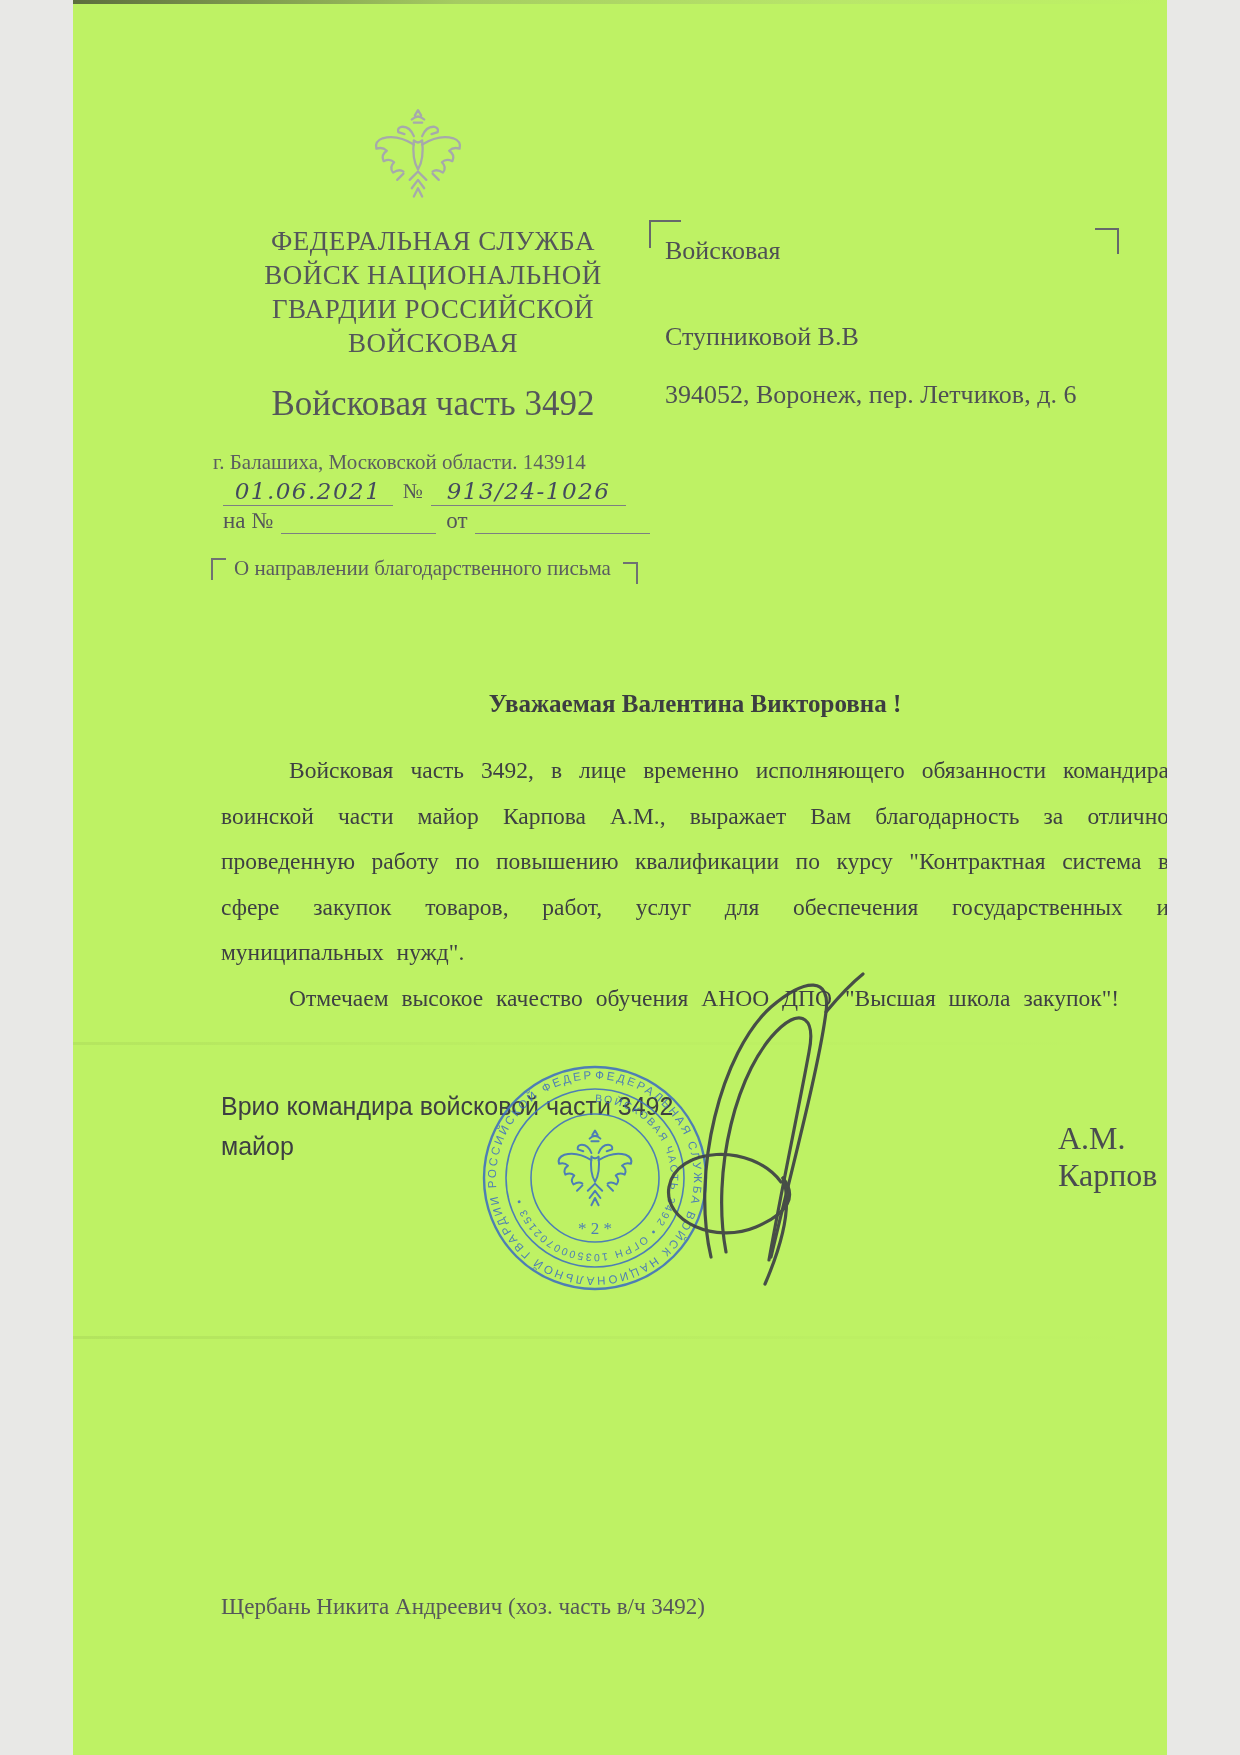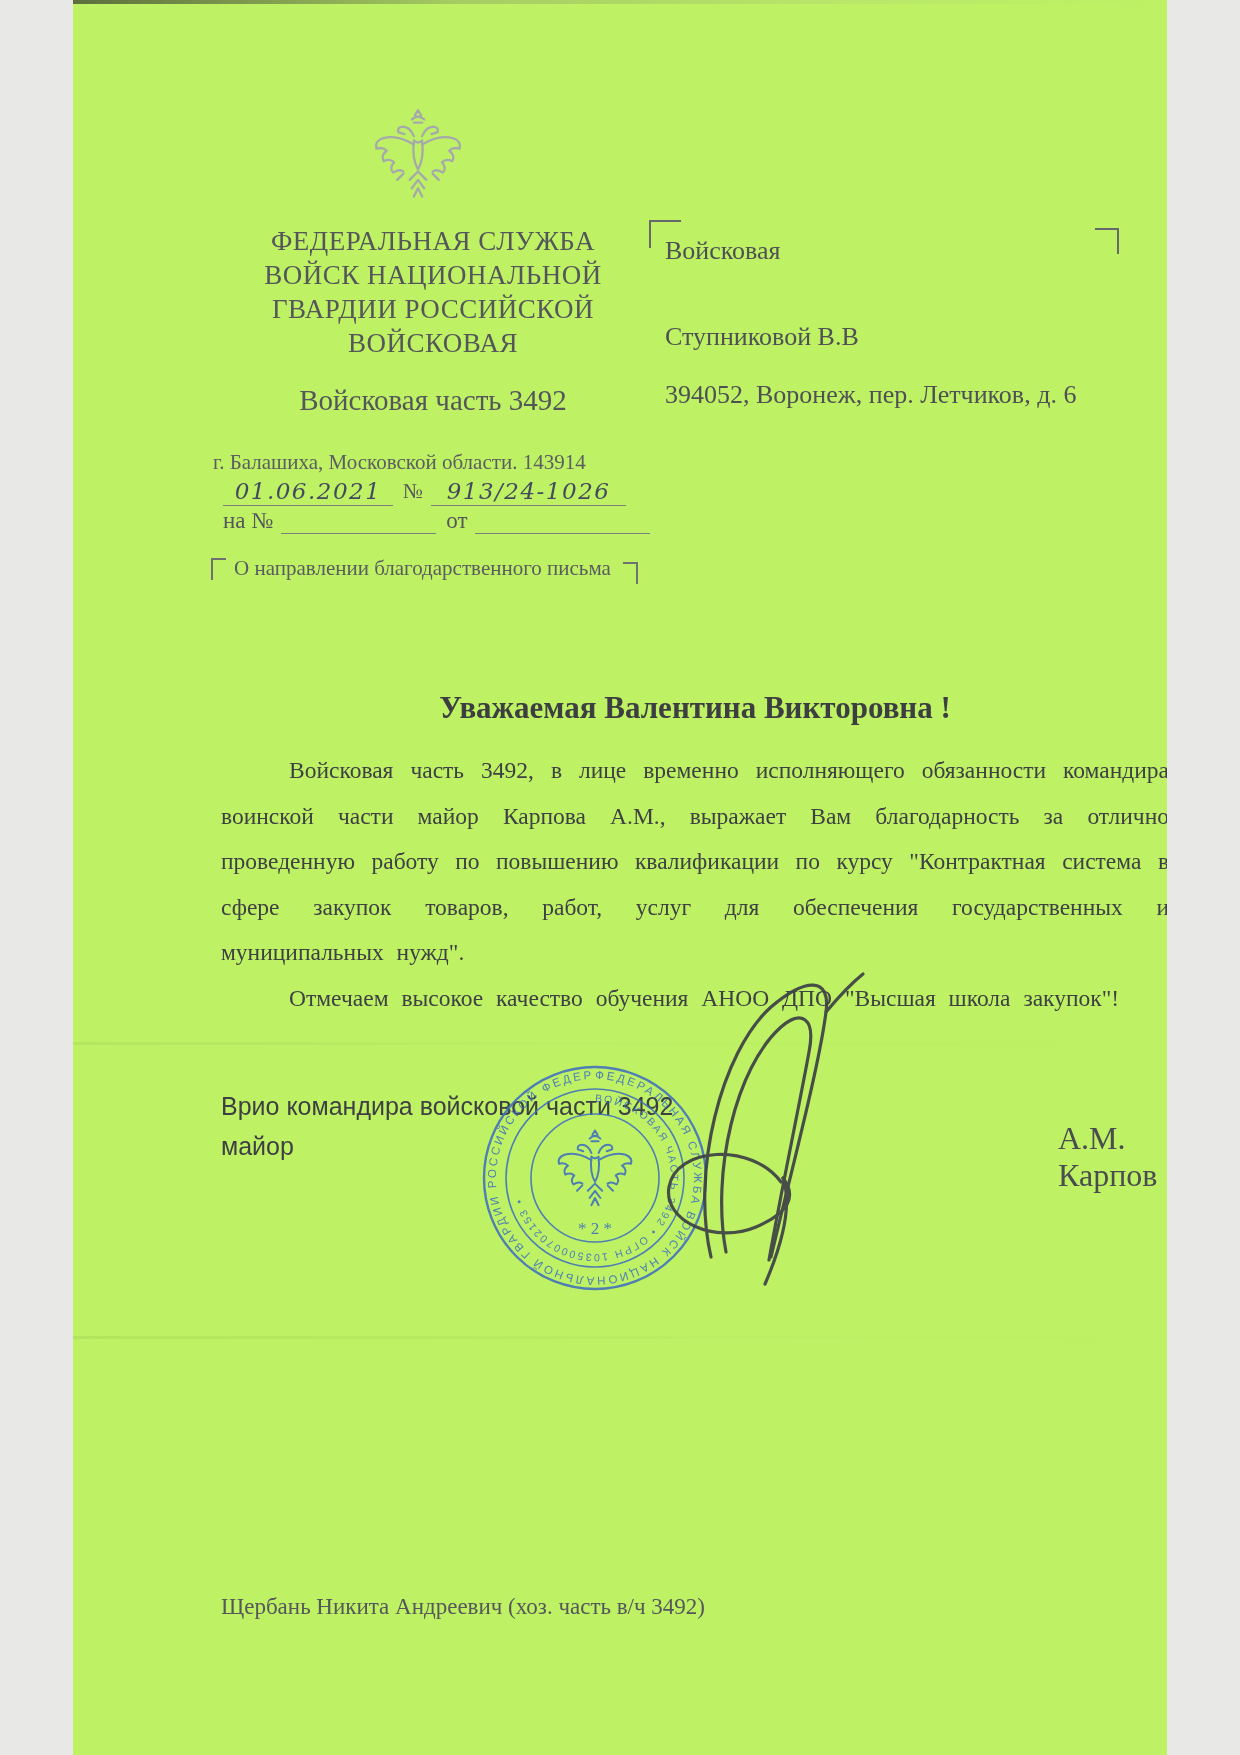--- a/index.html
+++ b/index.html
@@ -15,21 +15,21 @@
   .fold.f1{top:1042px;background:linear-gradient(to right, rgba(0,0,0,.05), rgba(0,0,0,.015) 40%, rgba(0,0,0,0));}
   .fold.f2{top:1336px;background:linear-gradient(to right, rgba(0,0,0,.06), rgba(0,0,0,.02) 55%, rgba(0,0,0,0));}
 
   
   .emblem{position:absolute;left:293px;top:103px;width:104px;height:108px;color:#a6a9ab;}
 
   
   .org{position:absolute;left:148px;top:224px;width:424px;text-align:center;
        font-size:27px;line-height:34px;color:#54565a;letter-spacing:.5px;}
   .unit{position:absolute;left:148px;top:384px;width:424px;text-align:center;
-        font-size:29px;color:#54565a;}
+        font-size:35px;color:#54565a;}
   .org-addr{position:absolute;left:140px;top:450px;width:440px;text-align:left;
         font-size:21px;color:#5b5d60;}
 
   .hw-row{position:absolute;left:150px;top:478px;width:430px;display:flex;align-items:flex-end;
         font-size:21px;color:#54565a;}
   .hw{font-family:"DejaVu Serif", serif;font-style:italic;color:#434a5e;font-size:23px;
       letter-spacing:1.5px;transform:rotate(-1.2deg);}
   .uline{border-bottom:1.8px solid #7c7f82;text-align:center;}
   .u-date{width:170px;}
   .u-num{width:195px;}
@@ -53,21 +53,21 @@
   .rec-brk-r{position:absolute;left:1022px;top:228px;width:22px;height:24px;
         border-top:2px solid #66686b;border-right:2px solid #66686b;}
   .rec{position:absolute;left:592px;font-size:26px;color:#4e5054;}
   .rec.l1{top:236px;}
   .rec.l2{top:270px;}
   .rec.l3{top:322px;}
   .rec.addr{top:380px;}
 
   
   .salutation{position:absolute;left:148px;top:690px;width:948px;text-align:center;
-        font-weight:bold;font-size:31px;color:#3c3e41;}
+        font-weight:bold;font-size:25px;color:#3c3e41;}
   .body-text{position:absolute;left:148px;top:748px;width:948px;
         font-size:23.5px;line-height:45.5px;text-align:justify;color:#3e4043;word-spacing:7px;}
   .body-text p{margin:0;text-indent:68px;}
 
   
   .sig-pos{position:absolute;left:148px;top:1086px;width:560px;
         font-family:"Liberation Sans", sans-serif;font-size:25px;line-height:40px;color:#3d3f42;}
   .sig-name{position:absolute;left:985px;top:1120px;font-size:32px;color:#4a4c50;}
 
   .stamp{position:absolute;left:400px;top:1056px;width:244px;height:244px;color:#3f6fc0;opacity:.88;}

